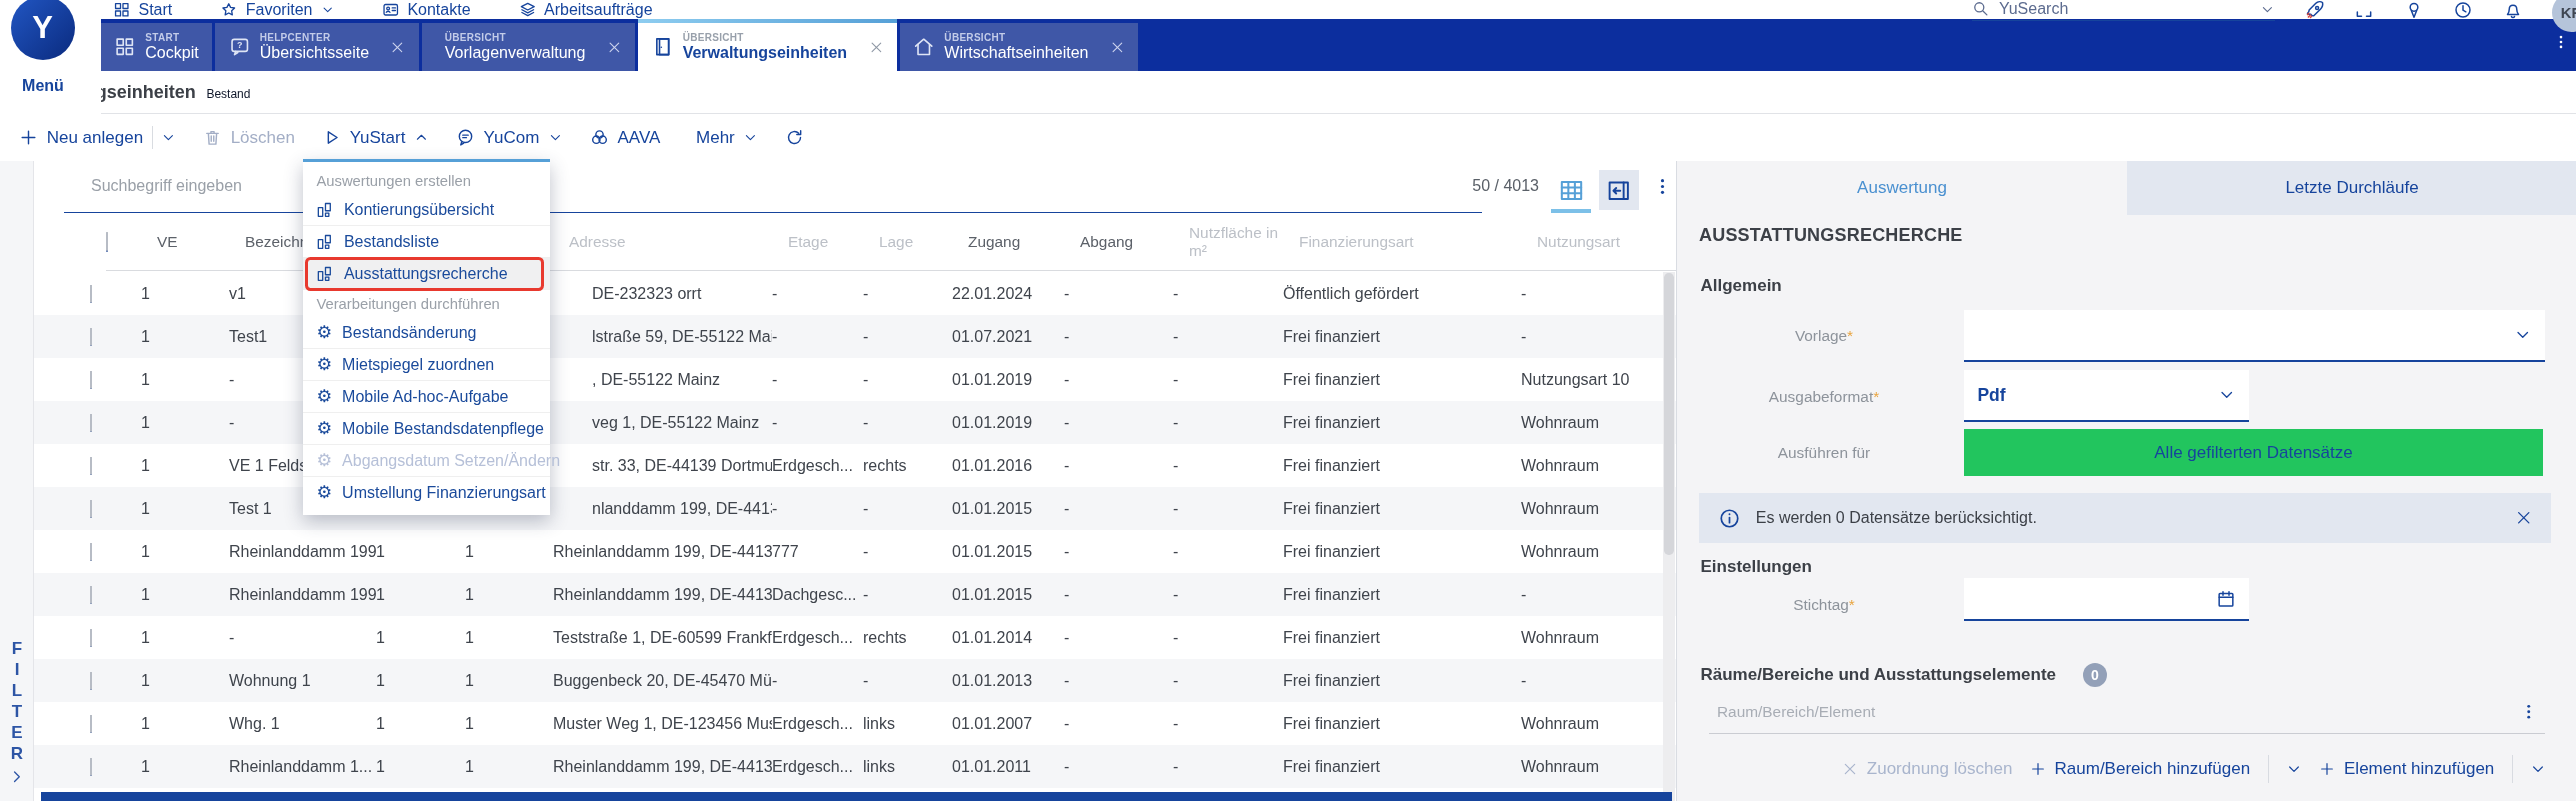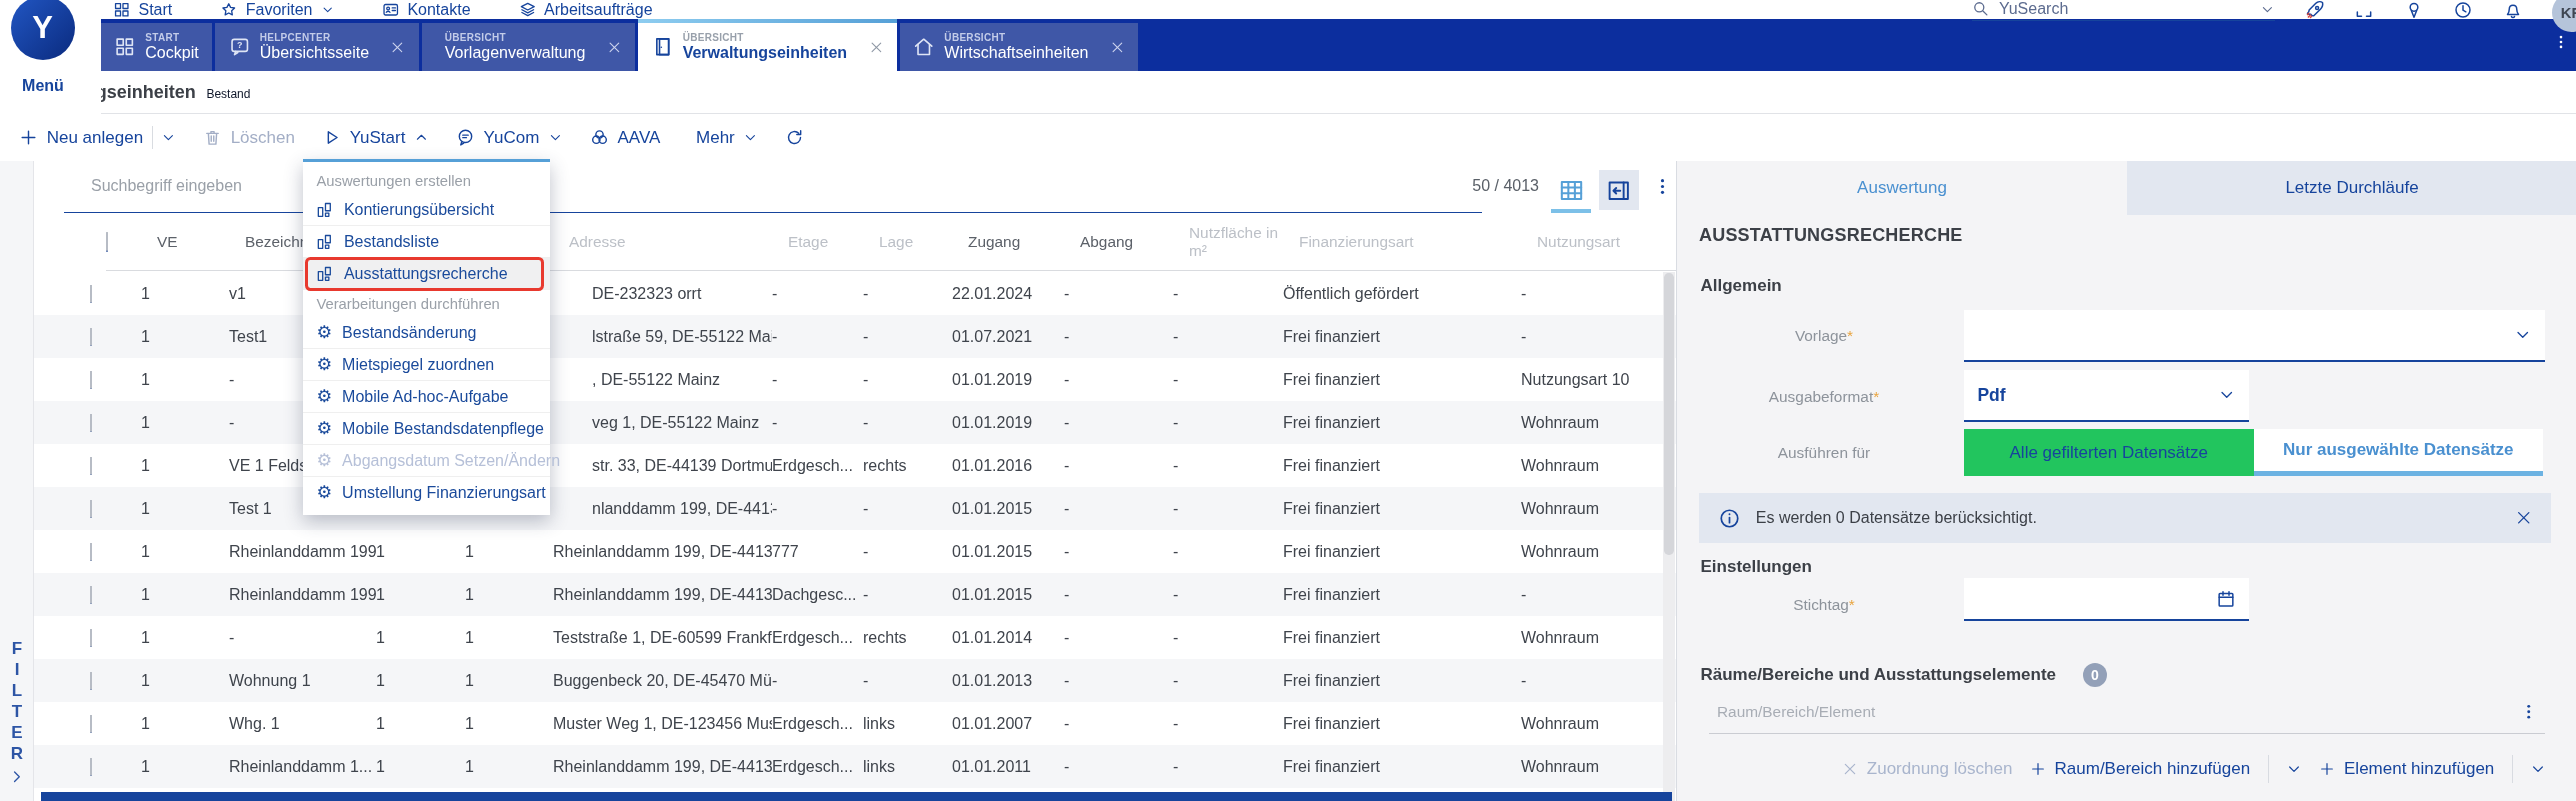--- a/index.html
+++ b/index.html
@@ -771,21 +771,20 @@
           <path d="M5.5 9l6.5 6.5L18.5 9"></path>
         </svg>
       </span>
   </div>
 
   <div class="flabel" style="top:283px">
     <span>Ausführen für</span>
   </div>
   <div id="seg">
       <div class="opt off">Alle gefilterten Datensätze</div>
-      <div class="opt on">Nur ausgewählte Datensätze</div>
     </div>
 
   <div id="banner">
     <span class="chev-blue">
         <svg width="23" height="23" viewBox="0 0 24 24" fill="none" stroke="currentColor" stroke-width="1.8" stroke-linecap="round" stroke-linejoin="round">
           <circle cx="12" cy="12" r="8.6"></circle>
           <path d="M12 11v5.4"></path>
           <circle cx="12" cy="7.6" r="1" fill="currentColor" stroke="none"></circle>
         </svg>
       </span>

